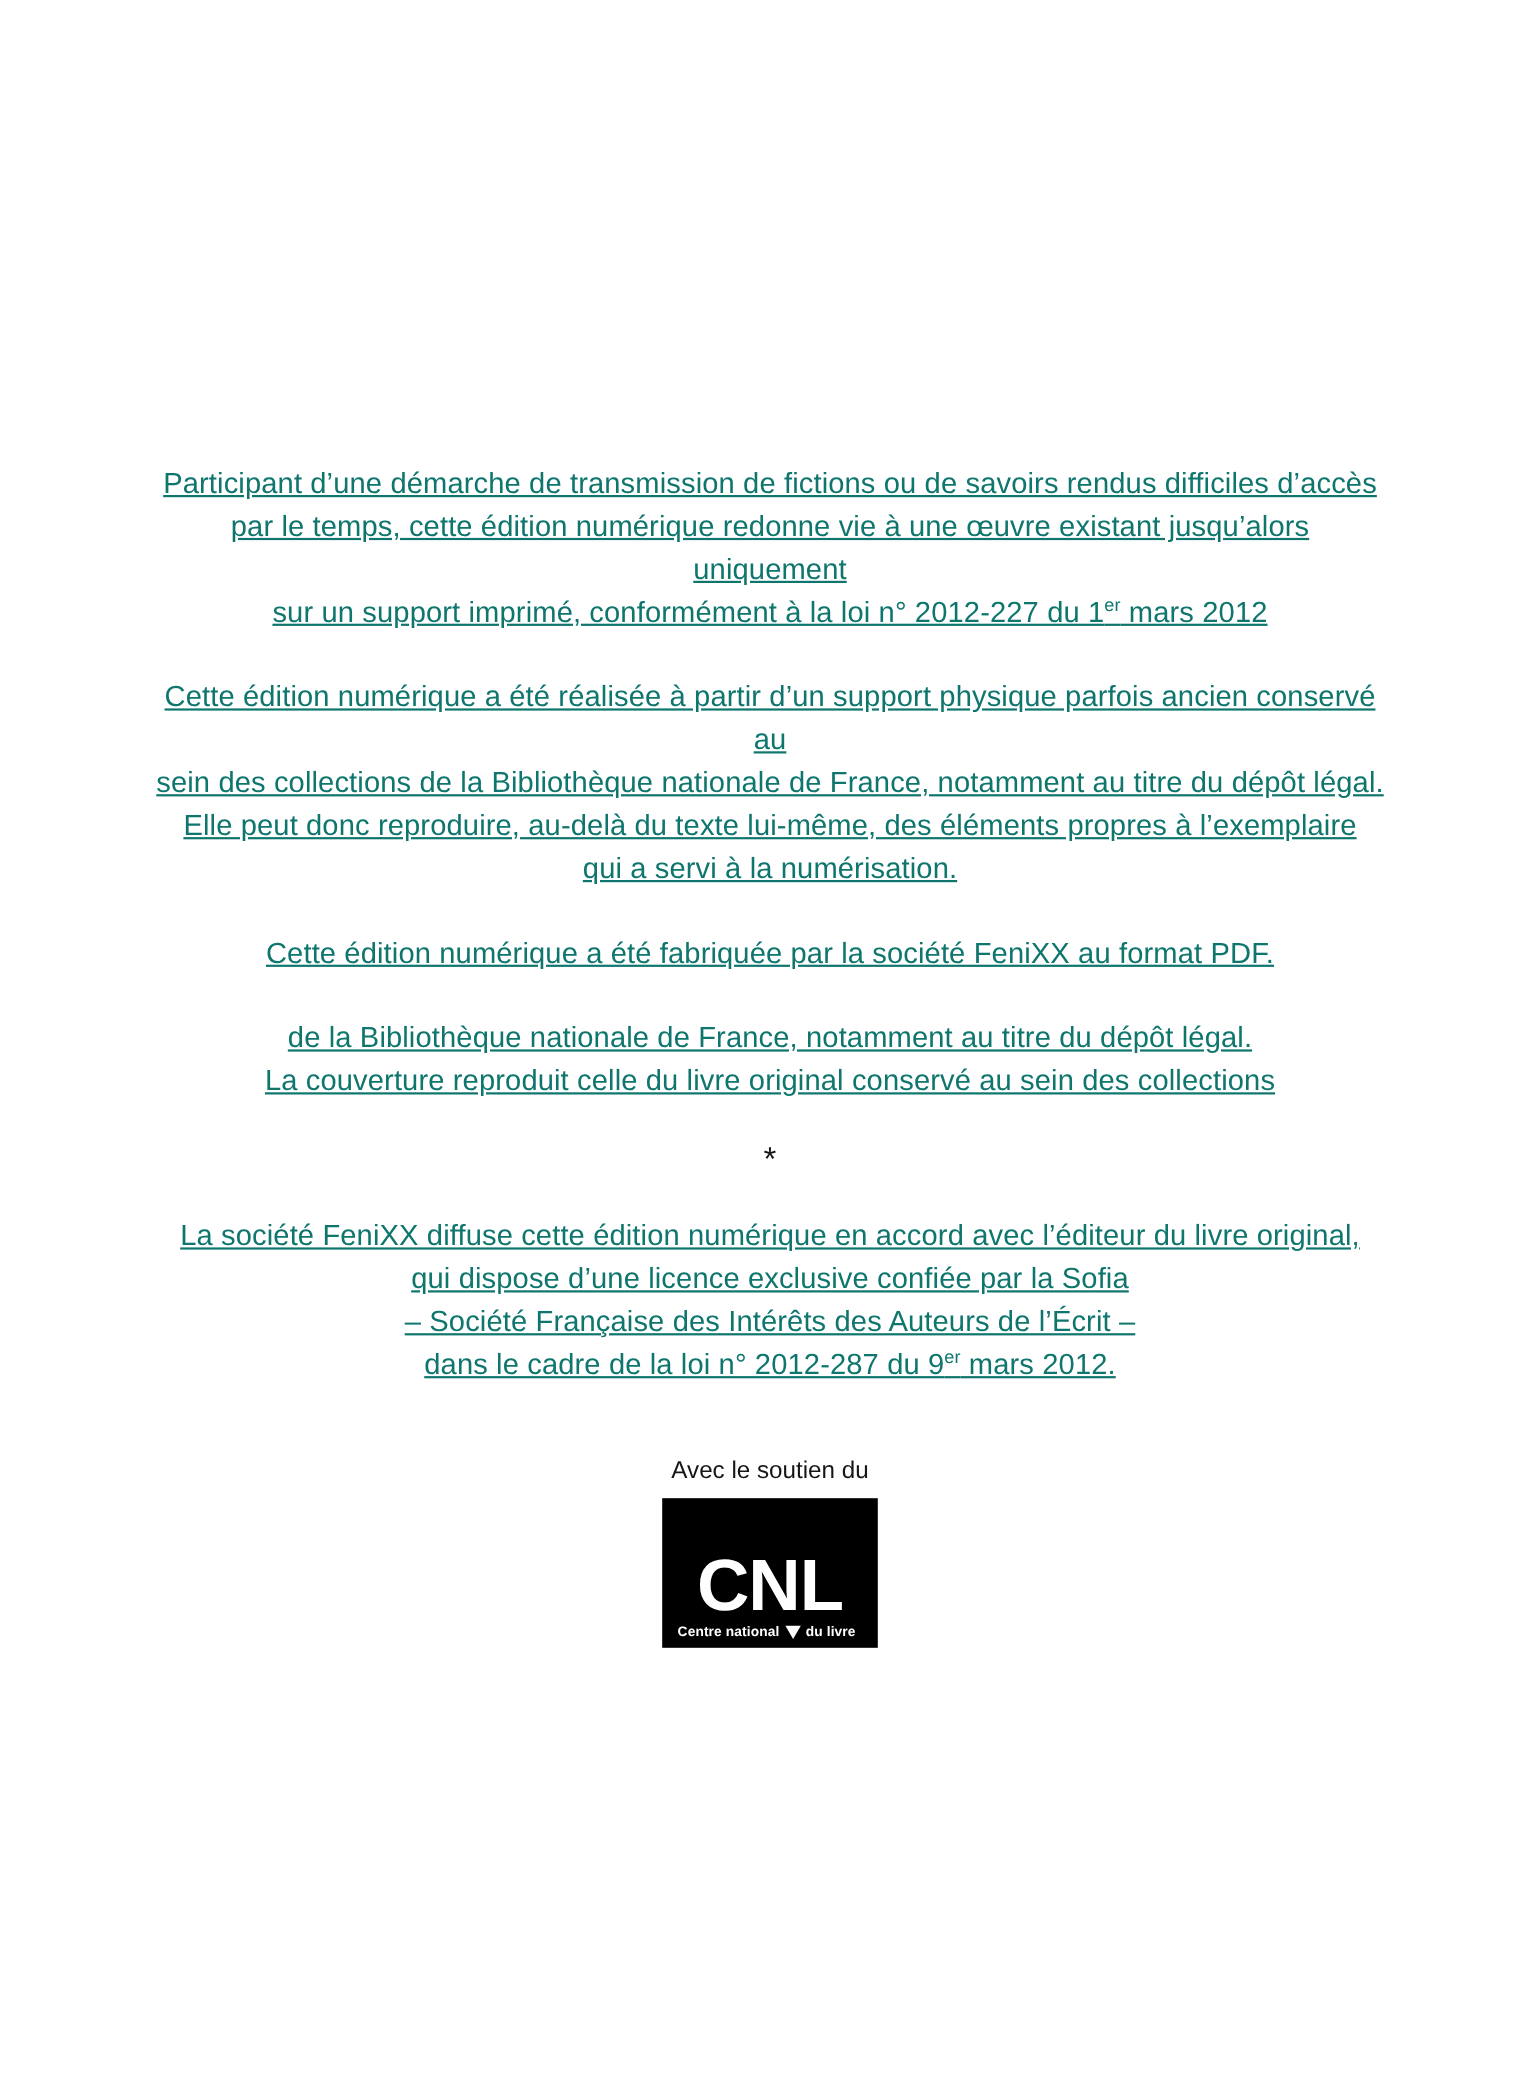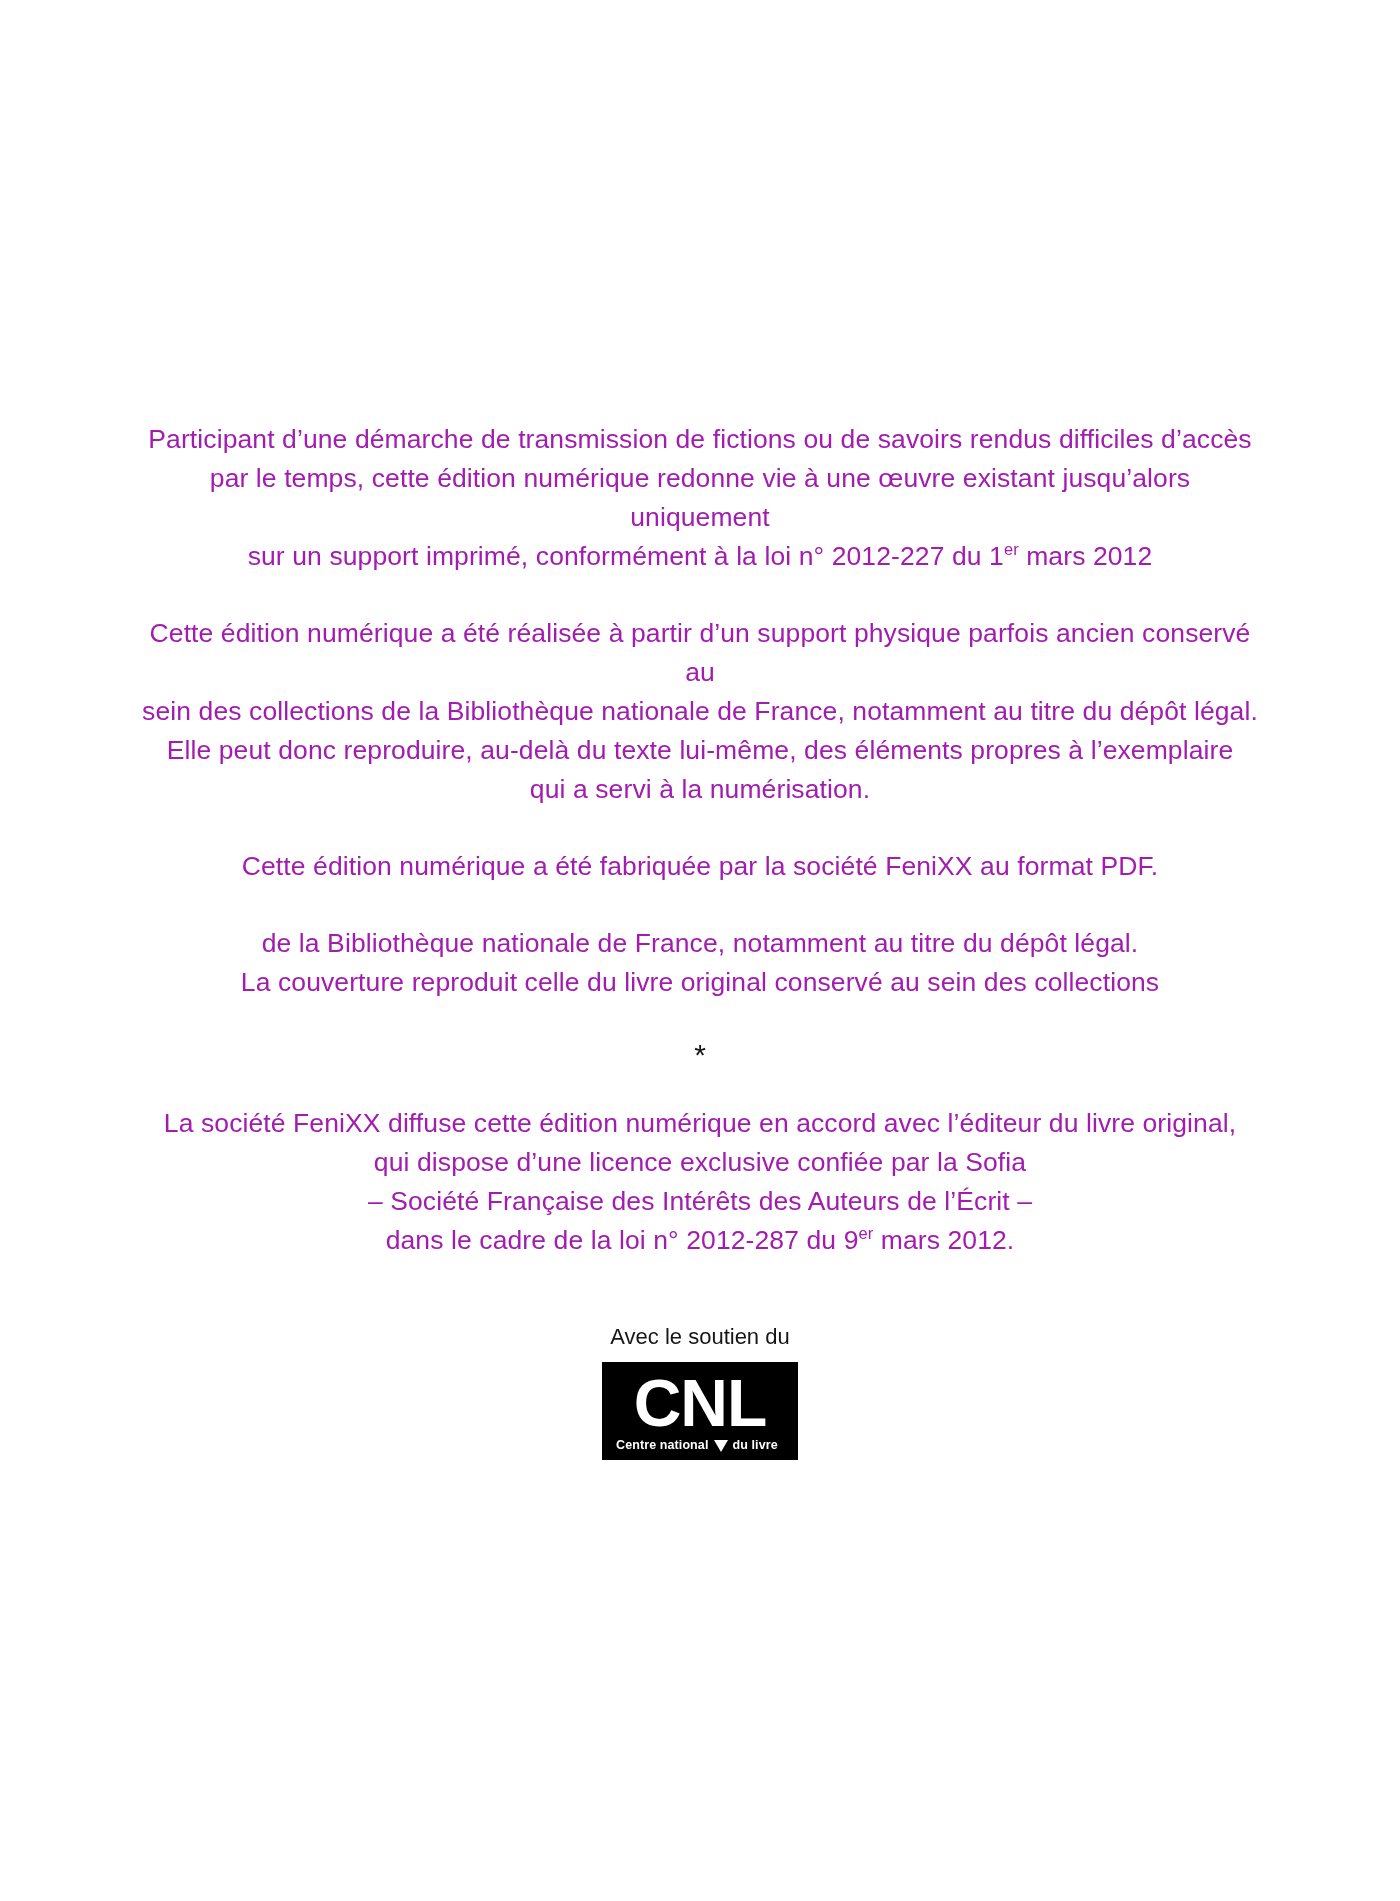--- a/index.html
+++ b/index.html
@@ -31,21 +31,22 @@
     top: 420px;
     width: 1120px;
     text-align: center;
   }
 
   .para {
     font-size: 26.5px;
     line-height: 39px;
     letter-spacing: 0.1px;
     margin: 0 0 38px 0;
-    color: #a21caf;
+    color: #0f766e;
+    text-decoration: underline;
   }
   .para:last-of-type { margin-bottom: 0; }
 
   .para .ln { display: block; }
 
   sup {
     font-size: 0.62em;
     vertical-align: super;
     line-height: 0;
   }
@@ -78,20 +79,21 @@
     text-align: center;
   }
   .cnl-mark {
     font-family: "Liberation Sans", sans-serif;
     font-weight: bold;
     font-size: 66px;
     line-height: 62px;
     letter-spacing: -1px;
     display: block;
     color: #ffffff;
+    margin-top: 38px;
   }
   .cnl-sub {
     display: flex;
     align-items: center;
     justify-content: flex-start;
     gap: 5px;
     margin-top: 4px;
     font-size: 12.5px;
     font-weight: bold;
     line-height: 14px;

